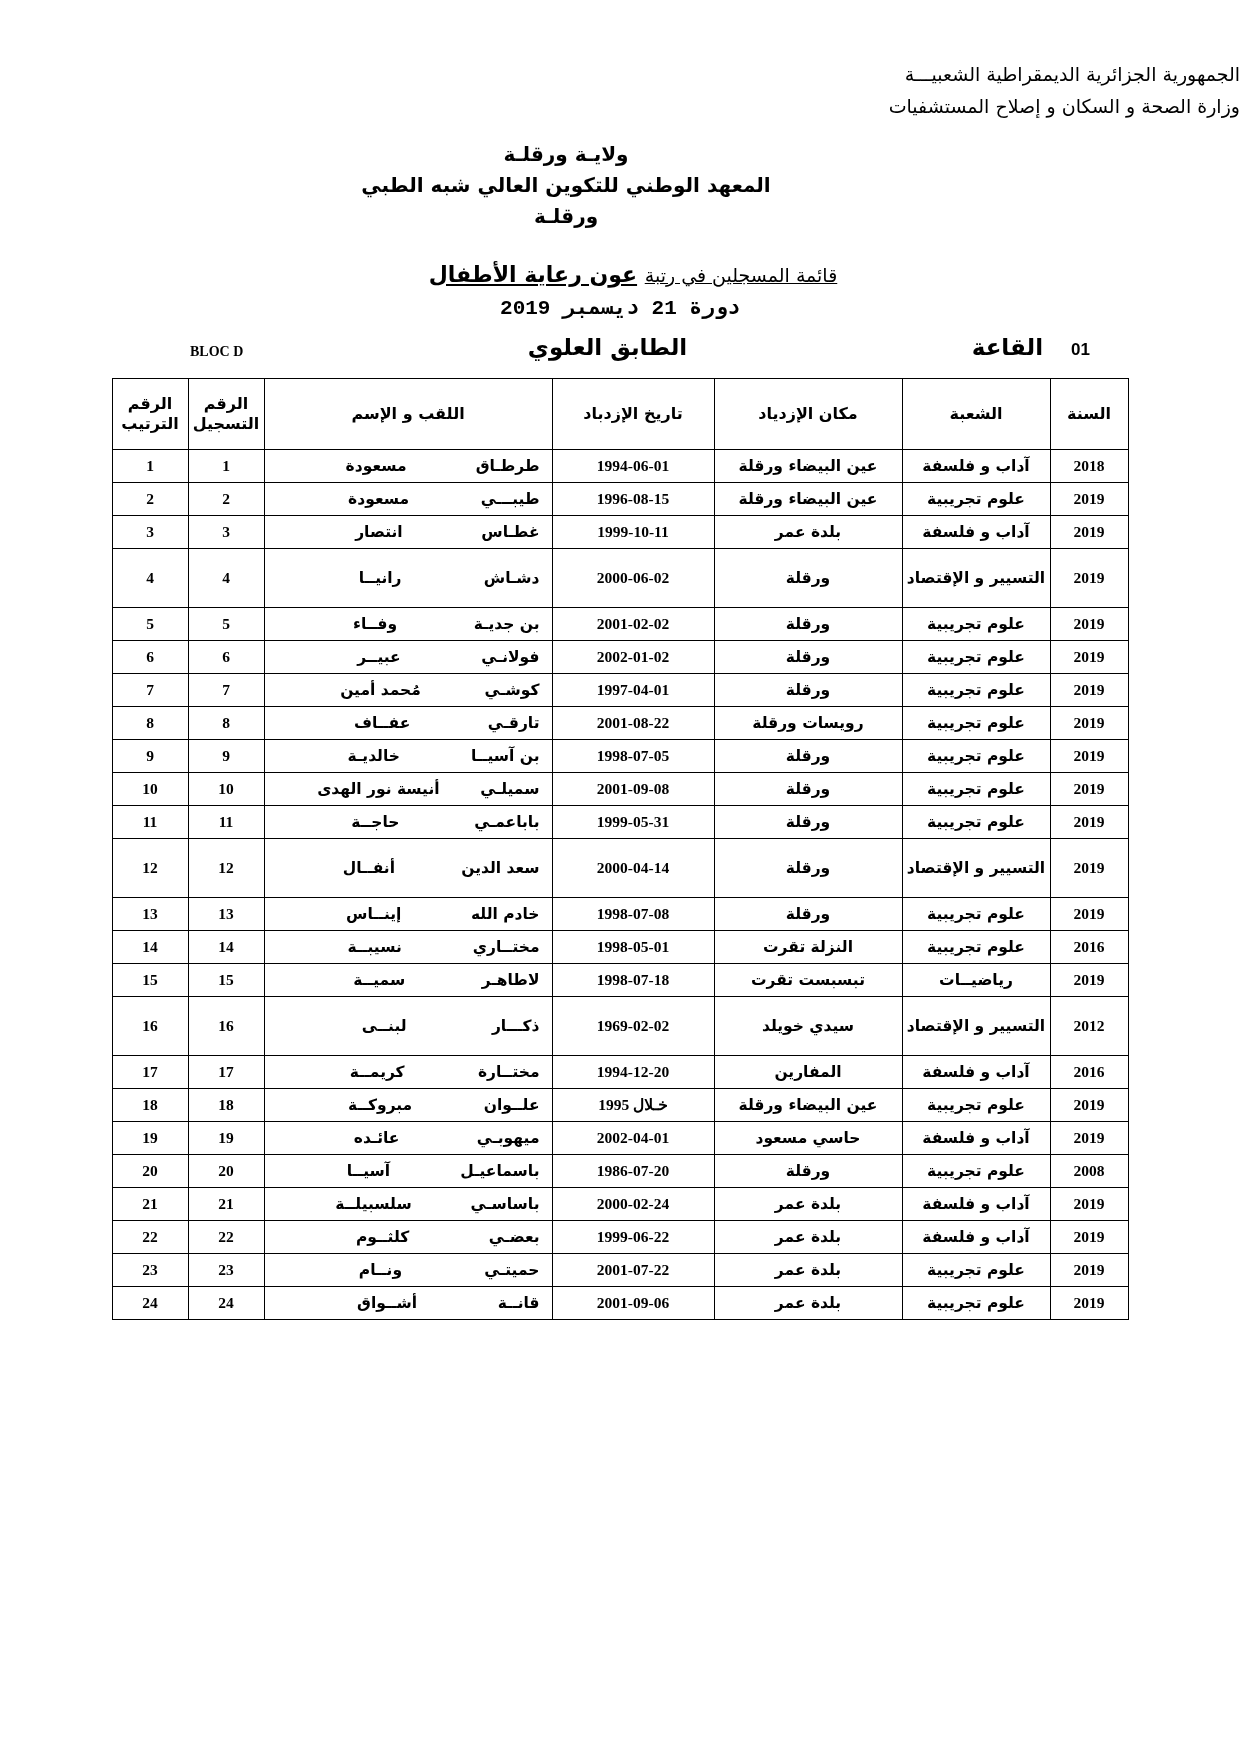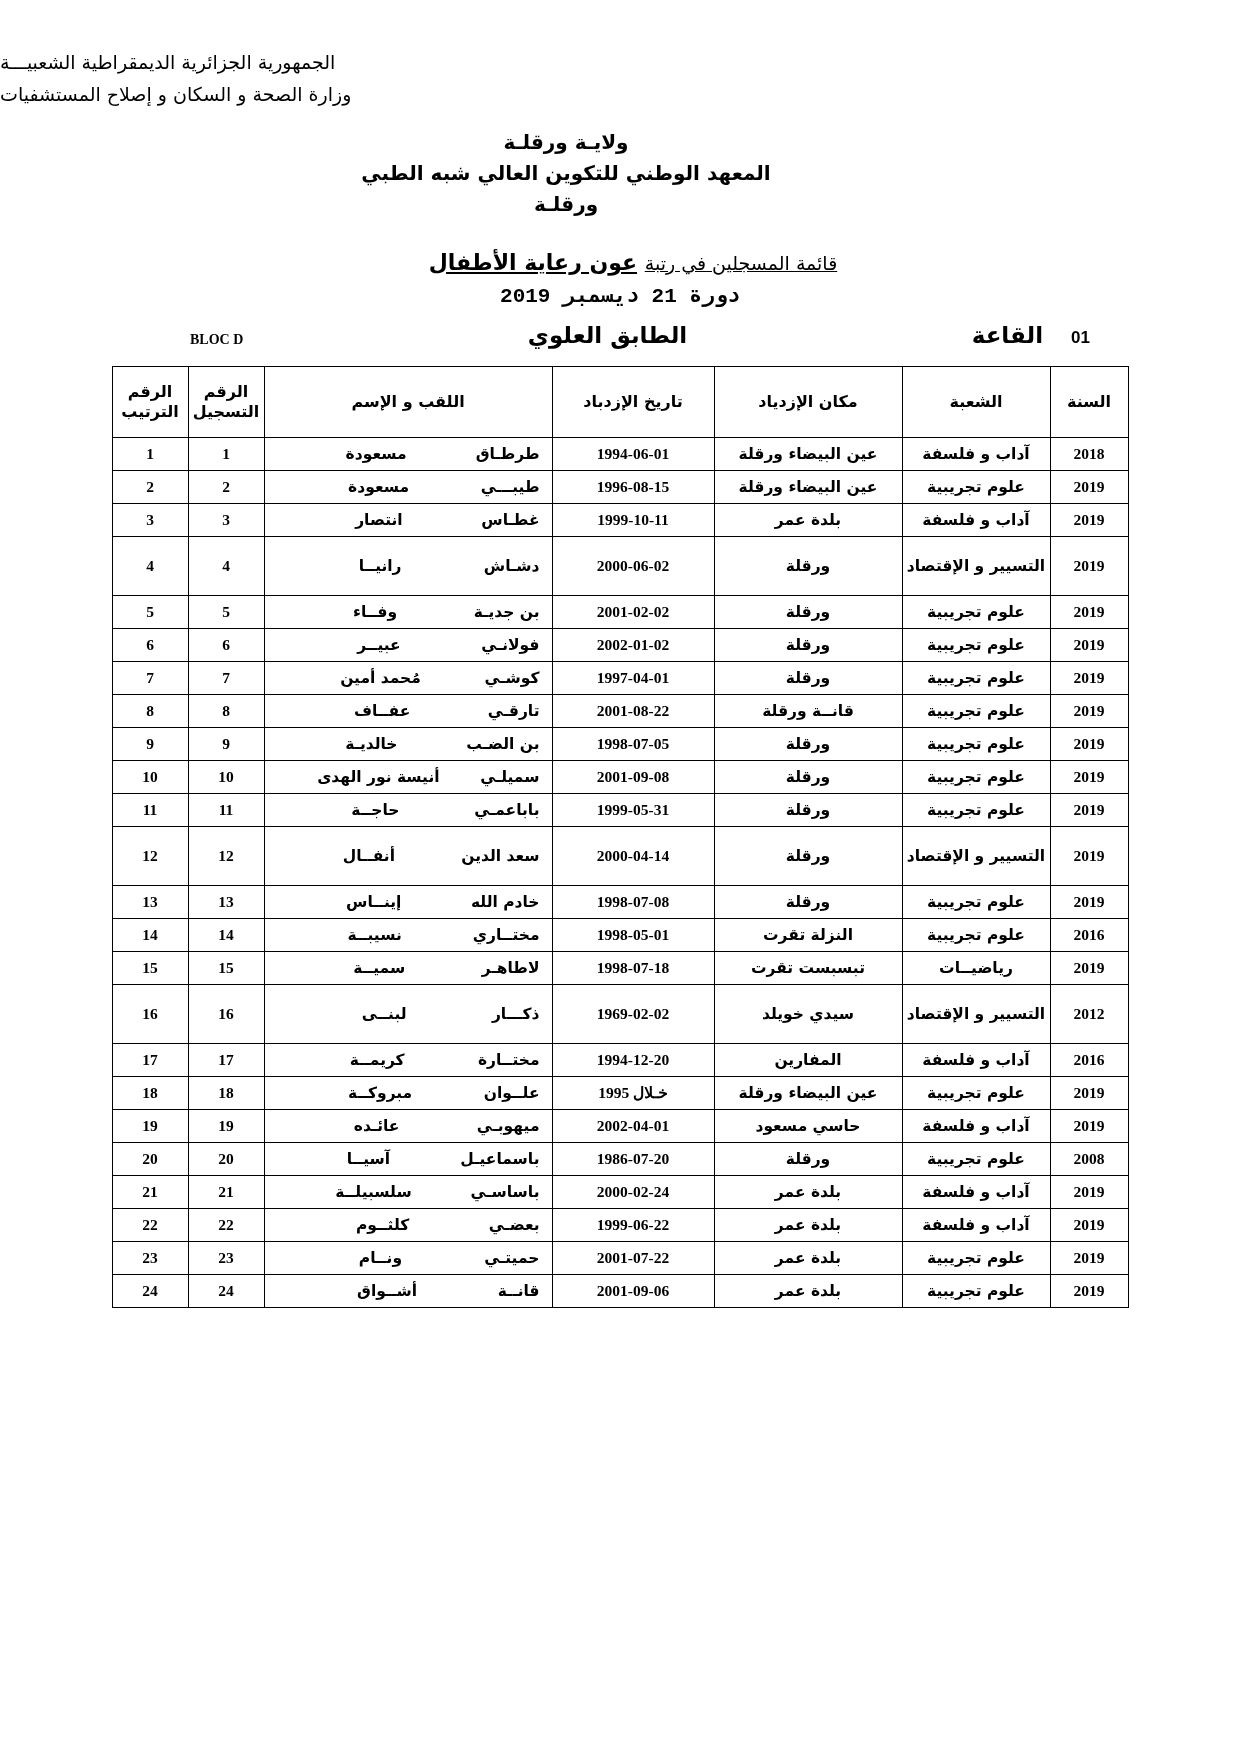--- a/index.html
+++ b/index.html
@@ -18,22 +18,22 @@
   .page {
     width: 1240px;
     height: 1754px;
     padding: 0;
     box-sizing: border-box;
     position: relative;
   }
 
   
   .hdr-national {
-    text-align: left;
-    margin-top: 46px;
+    text-align: right;
+    margin-top: 58px;
     line-height: 1.7;
   }
   .hdr-national div {
     font-size: 19px;
     font-weight: 400;
   }
 
   .hdr-wilaya {
     text-align: center;
     margin-top: 16px;
@@ -304,39 +304,39 @@
               <span class="surname">كوشـي</span>
               <span class="given">مُحمد أمين</span>
             </div>
           </td>
           <td class="num">7</td>
           <td class="num">7</td>
         </tr>
         <tr class="">
           <td class="num">2019</td>
           <td>علوم تجريبية</td>
-          <td>قانــة ورقلة</td>
+          <td>رويسات ورقلة</td>
           <td class="num">2001-08-22</td>
           <td>
             <div class="namecell">
               <span class="surname">تارقـي</span>
               <span class="given">عفــاف</span>
             </div>
           </td>
           <td class="num">8</td>
           <td class="num">8</td>
         </tr>
         <tr class="">
           <td class="num">2019</td>
           <td>علوم تجريبية</td>
           <td>ورقلة</td>
           <td class="num">1998-07-05</td>
           <td>
             <div class="namecell">
-              <span class="surname">بن الضـب</span>
+              <span class="surname">بن آسيــا</span>
               <span class="given">خالديـة</span>
             </div>
           </td>
           <td class="num">9</td>
           <td class="num">9</td>
         </tr>
         <tr class="">
           <td class="num">2019</td>
           <td>علوم تجريبية</td>
           <td>ورقلة</td>

